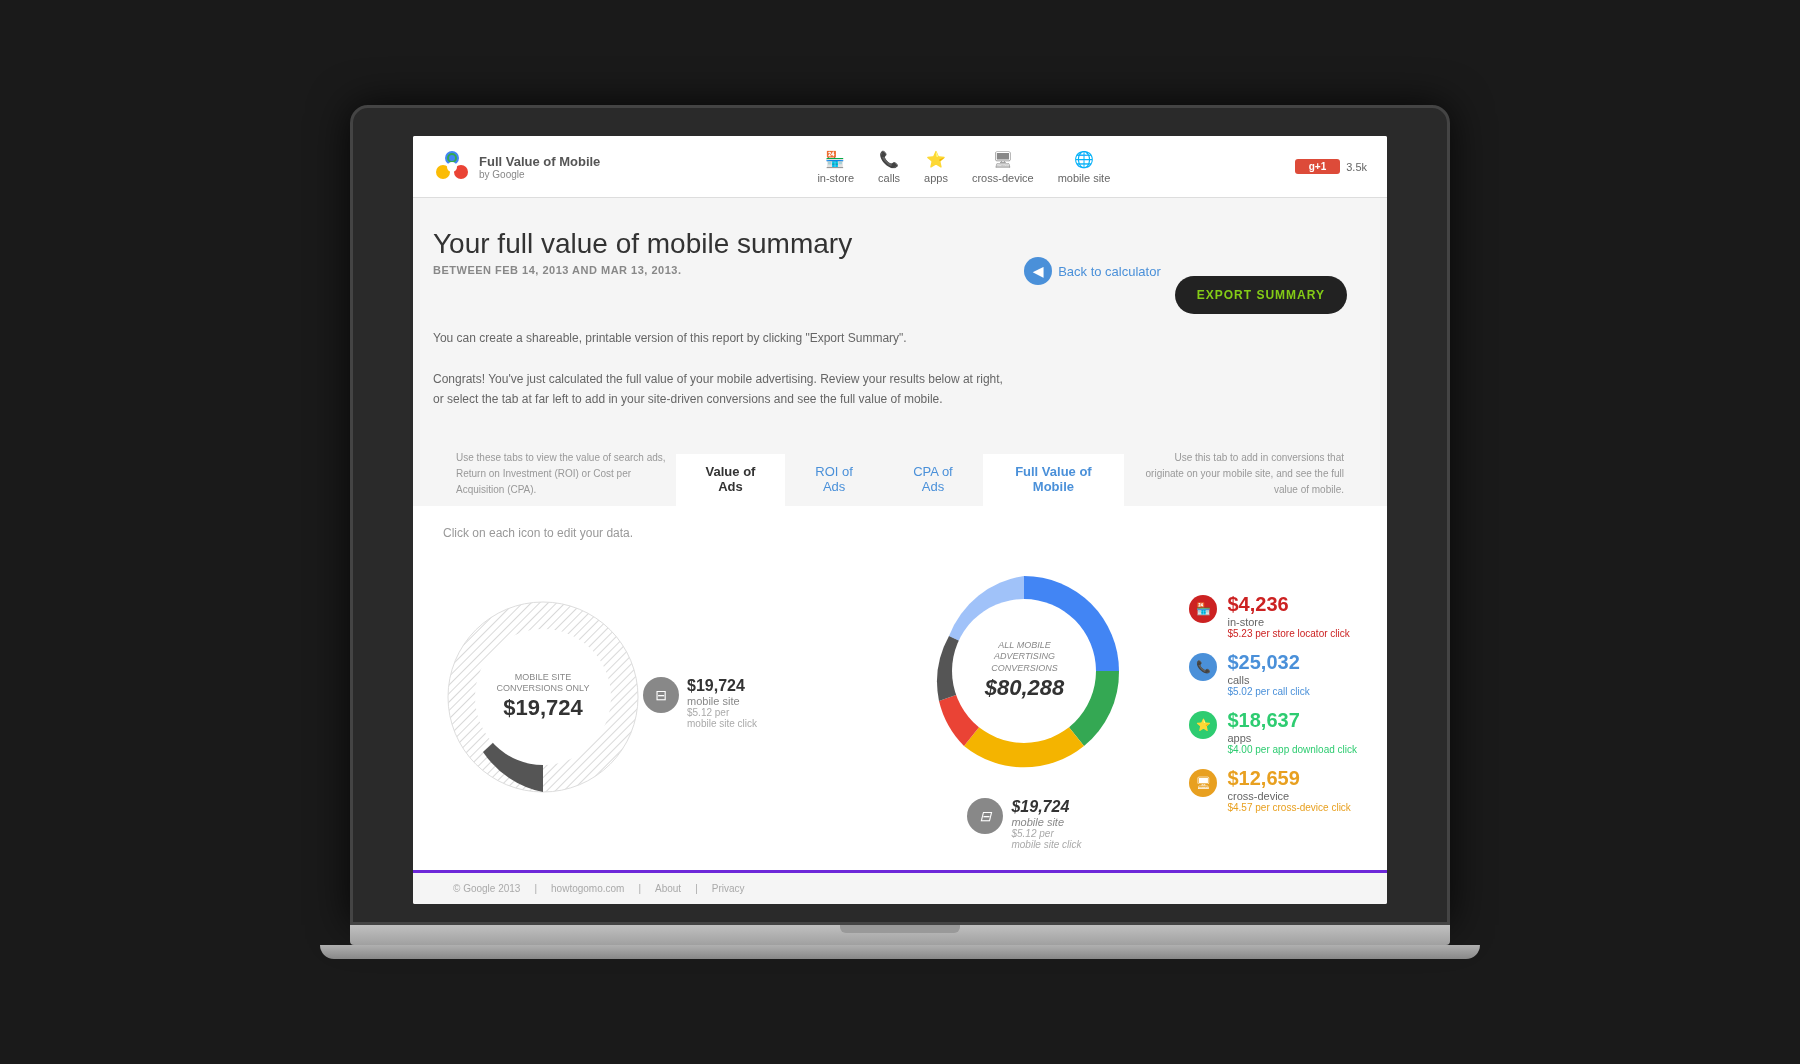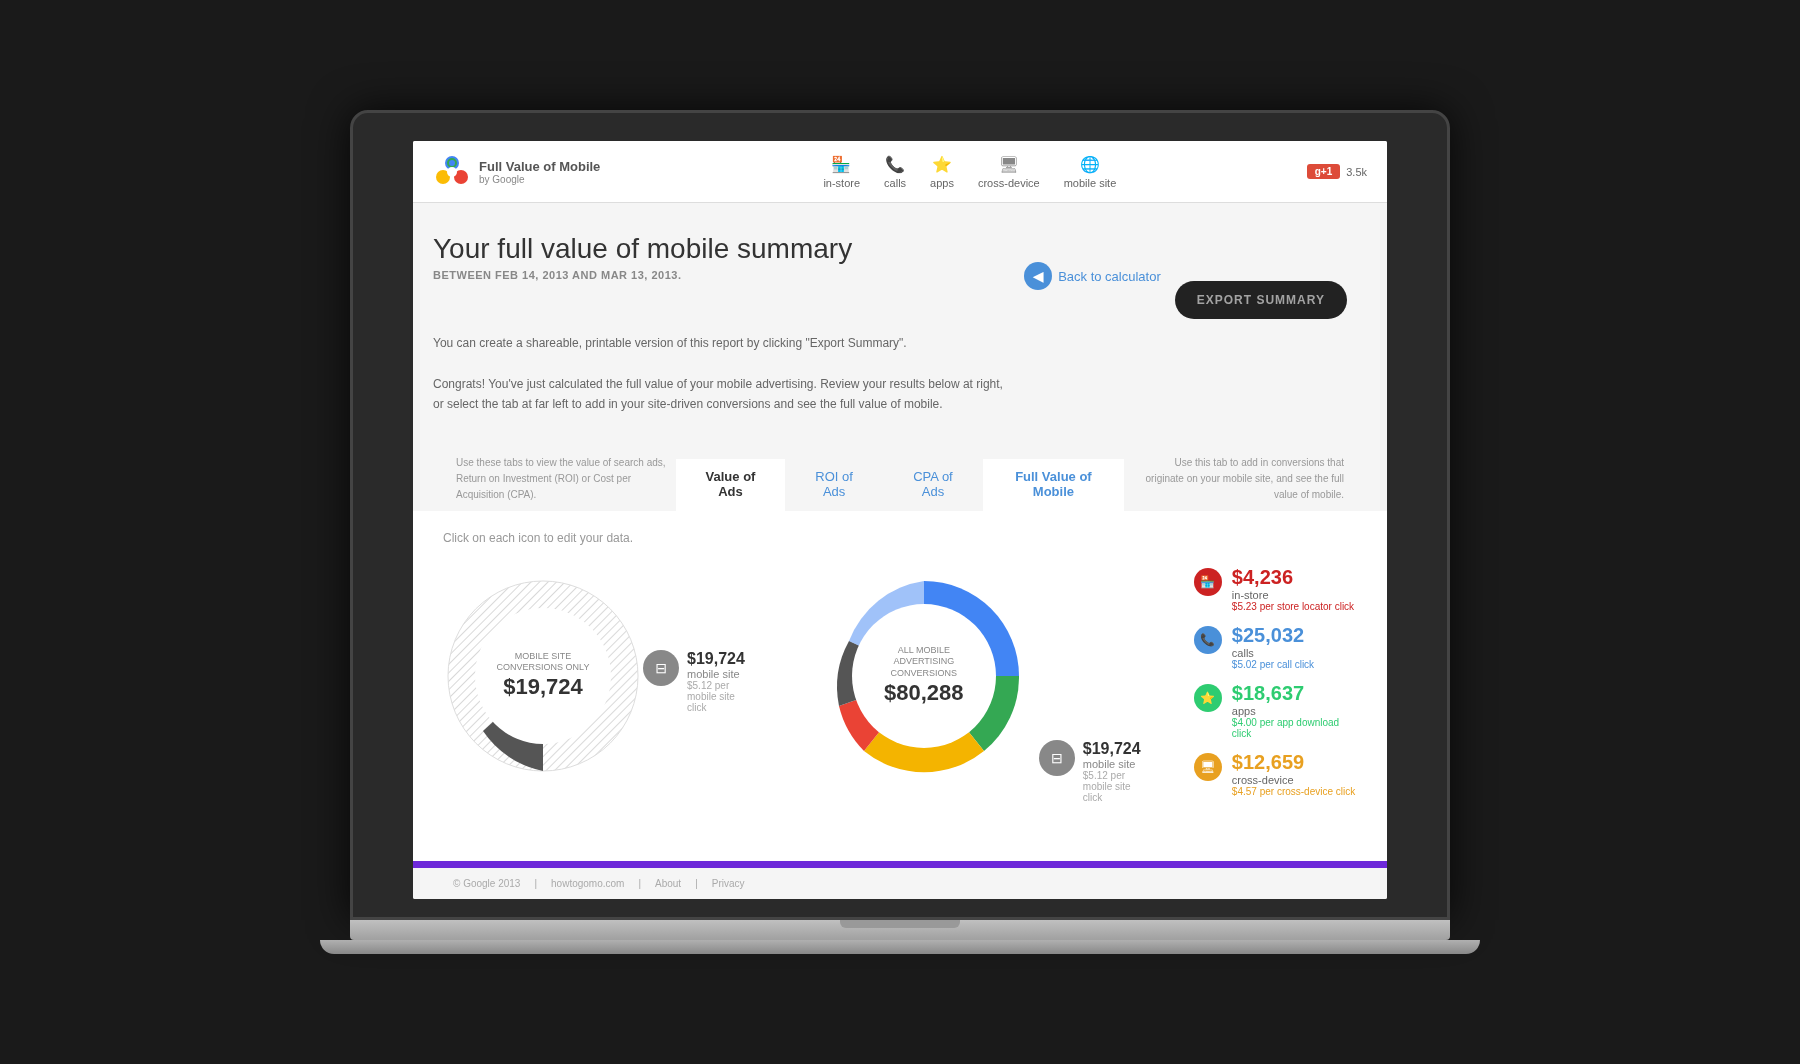--- a/index.html
+++ b/index.html
@@ -96,21 +96,21 @@
       gap: 6px;
       font-size: 11px;
       color: #666;
     }
 
     .gplus-icon {
       background: #dd4b39;
       color: white;
       font-size: 10px;
       font-weight: bold;
-      padding: 2px 8px;
+      padding: 2px 14px;
       border-radius: 3px;
     }
 
     
     .main-content {
       background: #f5f5f5;
       padding: 30px 40px 20px 20px;
     }
 
     .summary-header {
@@ -158,21 +158,21 @@
       border-radius: 50%;
       display: flex;
       align-items: center;
       justify-content: center;
       color: white;
       font-size: 14px;
     }
 
     .export-btn {
       background: #222;
-      color: #a3a3a3;
+      color: #84cc16;
       border: none;
       padding: 12px 22px;
       border-radius: 30px;
       font-size: 12px;
       font-weight: bold;
       letter-spacing: 1px;
       cursor: pointer;
       margin-top: 48px;
     }
 
@@ -272,21 +272,21 @@
       color: #666;
     }
 
     .right-legend-sub {
       font-size: 10px;
     }
 
     
     .page-footer {
       background: #f5f5f5;
-      border-top: 7px solid #6d28d9;
+      border-top: 3px solid #6d28d9;
       padding: 10px 40px;
       font-size: 10px;
       color: #aaa;
       display: flex;
       gap: 14px;
     }
 
     .page-footer a {
       color: #aaa;
       text-decoration: none;
@@ -463,21 +463,21 @@
                 <div style="font-size:16px;font-weight:bold;color:#333;">$19,724</div>
                 <div style="font-size:11px;color:#888;">mobile site</div>
                 <div style="font-size:10px;color:#aaa;">$5.12 per</div>
                 <div style="font-size:10px;color:#aaa;">mobile site click</div>
               </div>
             </div>
           </div>
 
           <div style="flex:1;"></div>
 
-          <div style="display:flex;align-items:flex-end;">
+          <div style="display:flex;flex-direction:column;align-items:center;font-style:italic;">
             <div class="donut-wrap" style="width:230px;height:230px;">
               <svg width="230" height="230" viewBox="0 0 230 230">
 
                 <path d="M115,115 L115,20 A95,95 0 0,1 210,115 Z" fill="#4285F4"></path>
 
                 <path d="M115,115 L210,115 A95,95 0 0,1 175,190 Z" fill="#34A853"></path>
 
                 <path d="M115,115 L175,190 A95,95 0 0,1 55,190 Z" fill="#F4B400"></path>
 
                 <path d="M115,115 L55,190 A95,95 0 0,1 30,145 Z" fill="#EA4335"></path>

